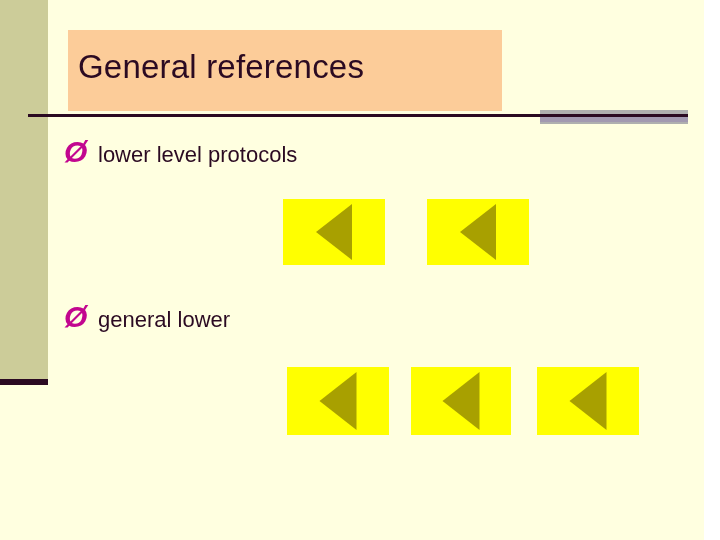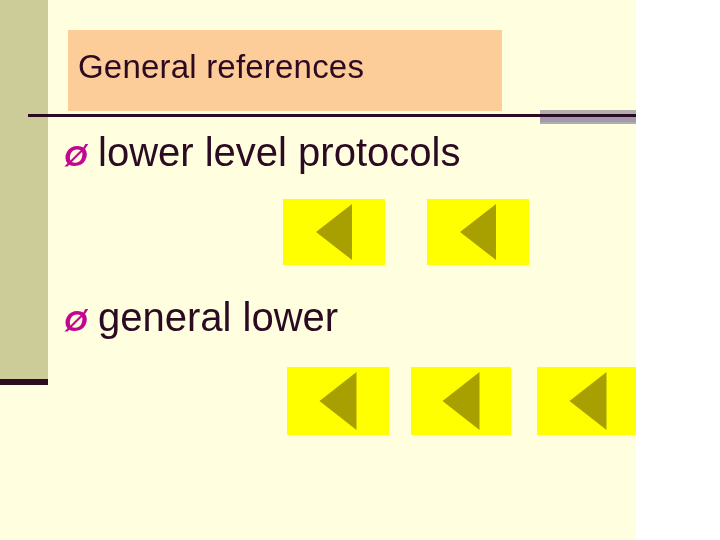--- a/index.html
+++ b/index.html
@@ -8,21 +8,21 @@
   }
   body {
     width: 720px;
     height: 540px;
     overflow: hidden;
     font-family: "Liberation Sans", sans-serif;
   }
 
   #slide {
     position: relative;
-    width: 636px;
+    width: 704px;
     height: 540px;
     background: #FFFFE0;
     overflow: hidden;
   }
 
   
   .side-band {
     position: absolute;
     left: 0;
     top: 0;
@@ -97,21 +97,21 @@
     display: inline-block;
     width: 34px;
     font-size: 30px;
     line-height: 36px;
     color: #C2068F;
     font-weight: bold;
     font-style: italic;
     text-shadow: 1px -1px 0 #FFFFE0;
   }
   .bullet-text {
-    font-size: 40px;
+    font-size: 22px;
     line-height: 36px;
     color: #2B0A22;
   }
 
   #bullet-1 { left: 64px; top: 134px; }
   #bullet-2 { left: 64px; top: 299px; }
 
   
   .placeholder {
     position: absolute;

